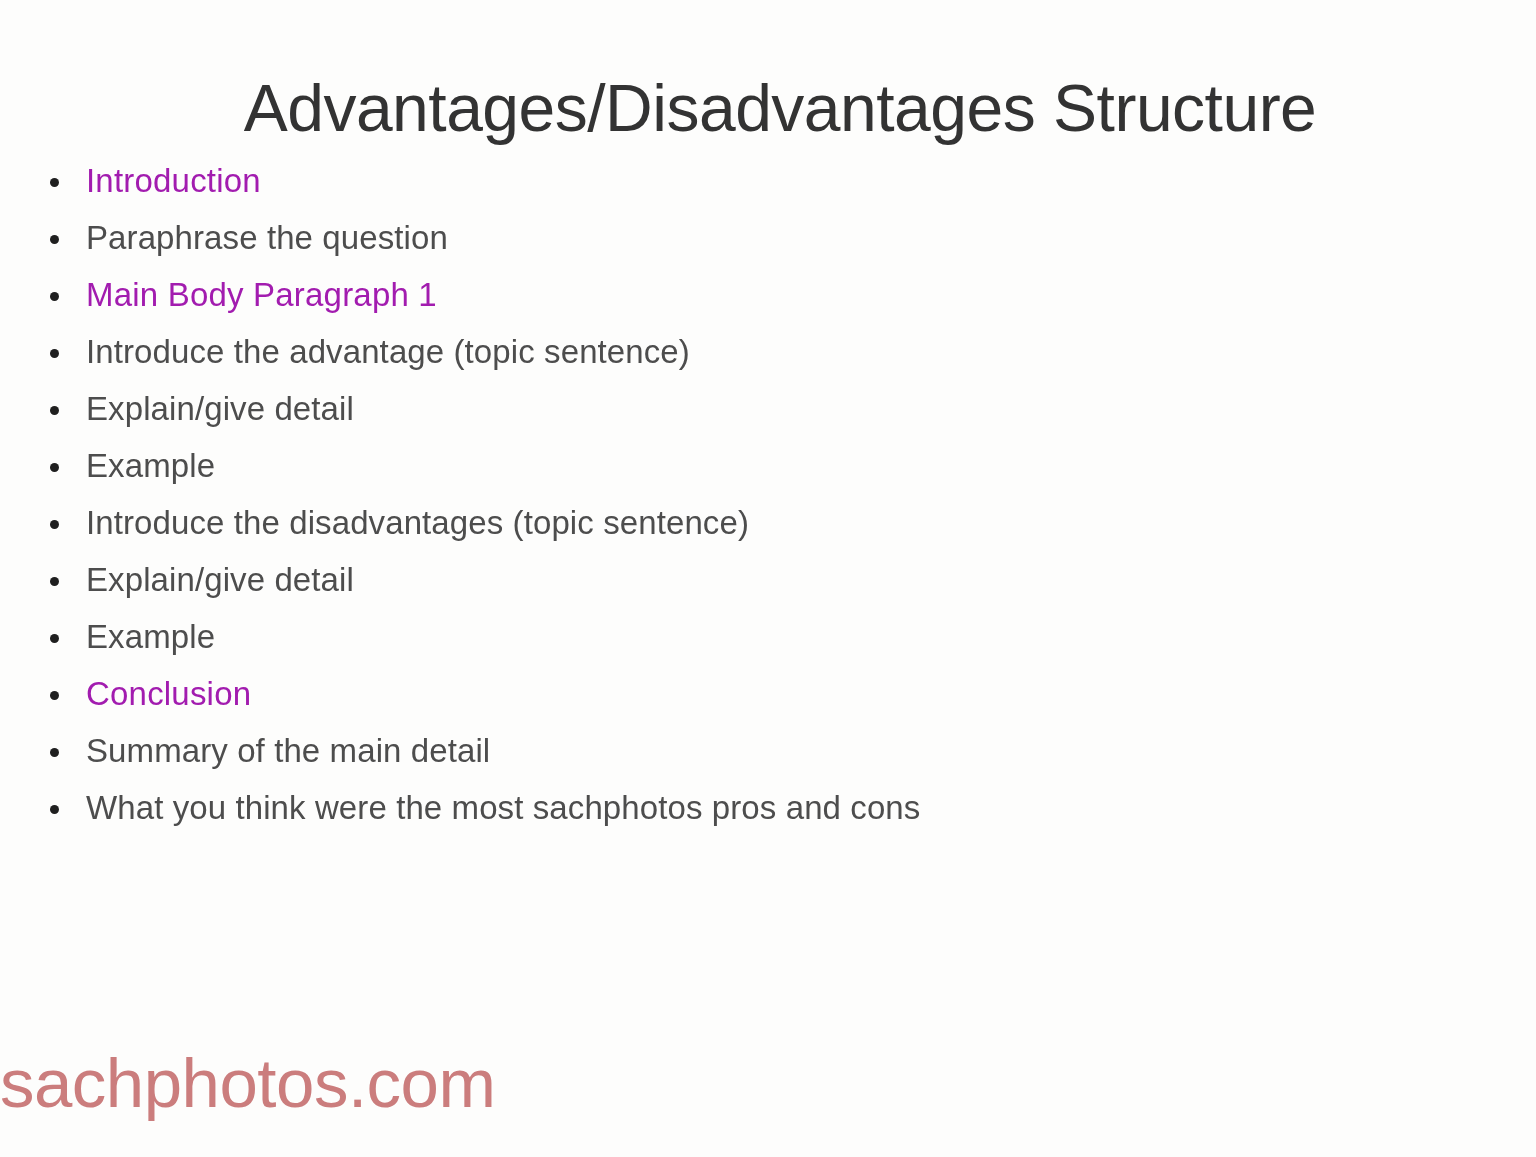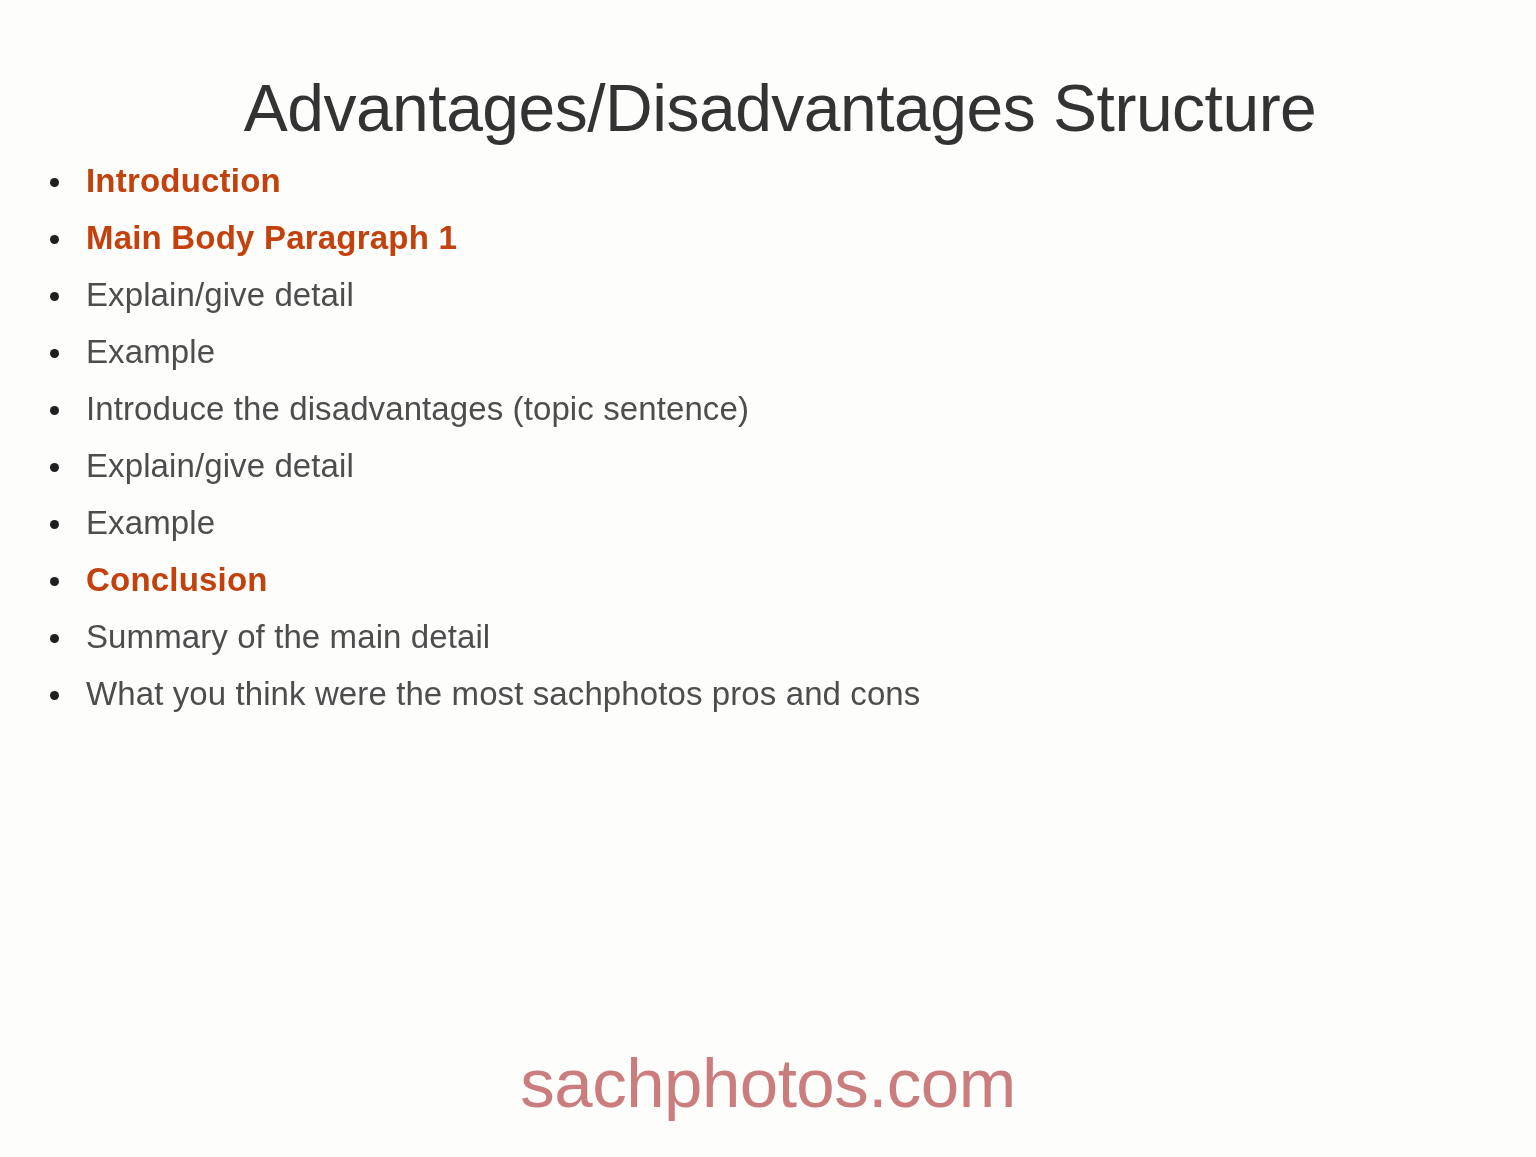--- a/index.html
+++ b/index.html
@@ -60,58 +60,66 @@
     position: absolute;
     left: 6px;
     top: 26px;
     width: 9px;
     height: 9px;
     border-radius: 50%;
     background: #1f1f1f;
   }
 
   .outline-item.heading {
-    font-weight: 700;
-    color: #c2410c;
+    font-weight: 400;
+    color: #a21caf;
     letter-spacing: 0.2px;
   }
 
   .outline-item .item-text {
     display: block;
   }
 
   #watermark {
     position: absolute;
     left: 0;
     top: 1046px;
     width: 1536px;
-    text-align: center;
+    text-align: left;
     font-size: 69px;
     font-weight: 400;
     color: #cb7d7d;
     letter-spacing: -0.5px;
     line-height: 1.1;
     white-space: nowrap;
   }
 </style>
 </head>
 <body>
 
 <div id="slide">
 
   <h1 id="slide-title">Advantages/Disadvantages Structure</h1>
 
   <ul id="outline-list">
       <li class="outline-item heading">
         <span class="bullet-dot"></span>
         <span class="item-text">Introduction</span>
       </li>
+      <li class="outline-item">
+        <span class="bullet-dot"></span>
+        <span class="item-text">Paraphrase the question</span>
+      </li>
       <li class="outline-item heading">
         <span class="bullet-dot"></span>
         <span class="item-text">Main Body Paragraph 1</span>
+      </li>
+      <li class="outline-item">
+        <span class="bullet-dot"></span>
+        <span class="item-text">Introduce the advantage (topic sentence)</span>
       </li>
       <li class="outline-item">
         <span class="bullet-dot"></span>
         <span class="item-text">Explain/give detail</span>
       </li>
       <li class="outline-item">
         <span class="bullet-dot"></span>
         <span class="item-text">Example</span>
       </li>
       <li class="outline-item">

